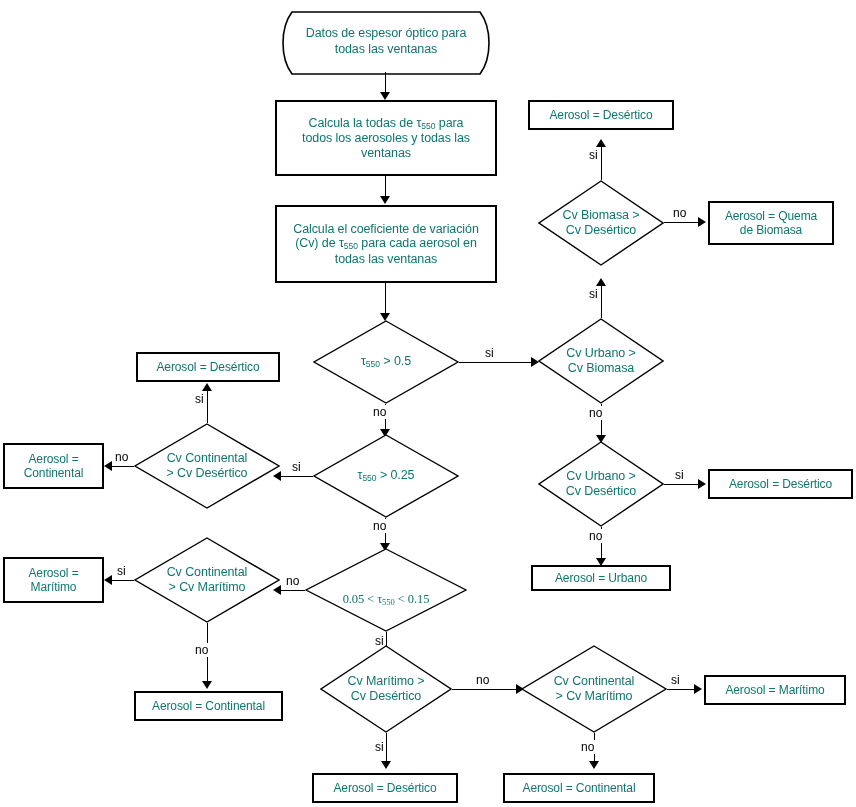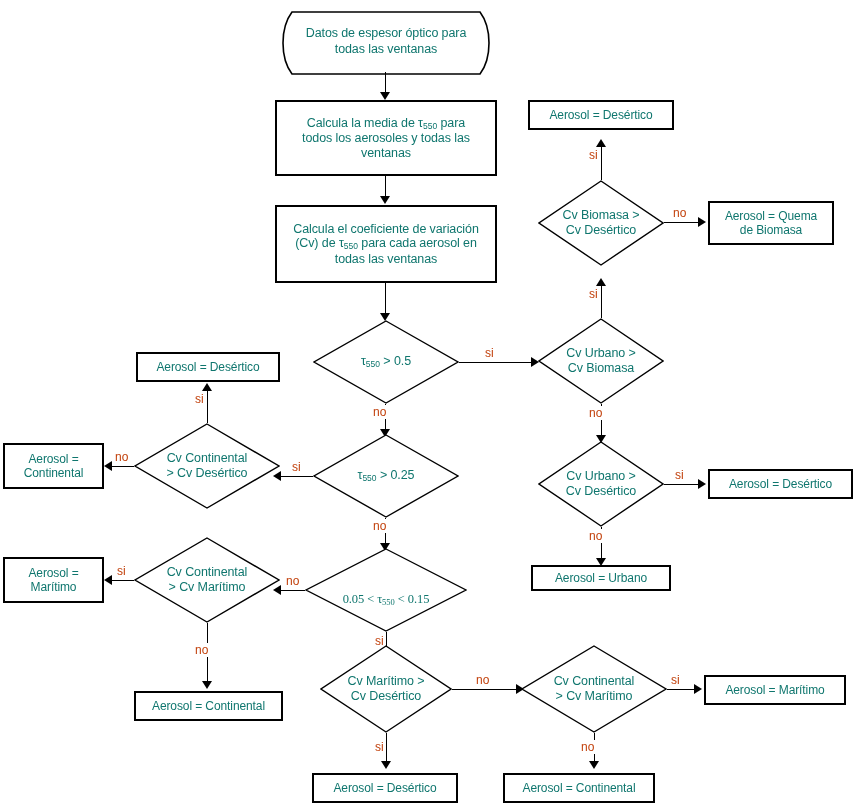--- a/index.html
+++ b/index.html
@@ -53,21 +53,21 @@
   .vline{width:1px;}
   .hline{height:1px;}
   .arrow{position:absolute;width:0;height:0;}
   .arrow.down{border-left:5px solid transparent;border-right:5px solid transparent;border-top:8px solid #000;}
   .arrow.up{border-left:5px solid transparent;border-right:5px solid transparent;border-bottom:8px solid #000;}
   .arrow.left{border-top:5px solid transparent;border-bottom:5px solid transparent;border-right:8px solid #000;}
   .arrow.right{border-top:5px solid transparent;border-bottom:5px solid transparent;border-left:8px solid #000;}
   .elabel{
     position:absolute;
     font-size:12px;
-    color:#c2410c;
+    color:#000000;
     background:#fff;
     padding:0 1px;
     white-space:nowrap;
   }
   .sub{font-size:8.5px;vertical-align:-0.25em;letter-spacing:0;}
   .serif{font-family:"Liberation Serif", serif;font-size:14px;}
 </style>
 </head>
 <body>
 
@@ -81,21 +81,21 @@
       <span>Datos de espesor óptico para</span><br>
       <span>todas las ventanas</span>
     </div>
   </div>
 
   <div class="line vline" style="left:385px;top:72px;height:22px;"></div>
   <div class="arrow down" style="left:380px;top:92px;"></div>
 
   <div class="node rect big" style="left:275px;top:100px;width:222px;height:76px;">
     <div>
-      <span>Calcula la media de </span><span>τ</span><span class="sub">550</span><span> para</span><br>
+      <span>Calcula la todas de </span><span>τ</span><span class="sub">550</span><span> para</span><br>
       <span>todos los aerosoles y todas las</span><br>
       <span>ventanas</span>
     </div>
   </div>
 
   <div class="line vline" style="left:385px;top:176px;height:22px;"></div>
   <div class="arrow down" style="left:380px;top:196px;"></div>
 
   <div class="node rect big" style="left:275px;top:205px;width:222px;height:78px;">
     <div>

